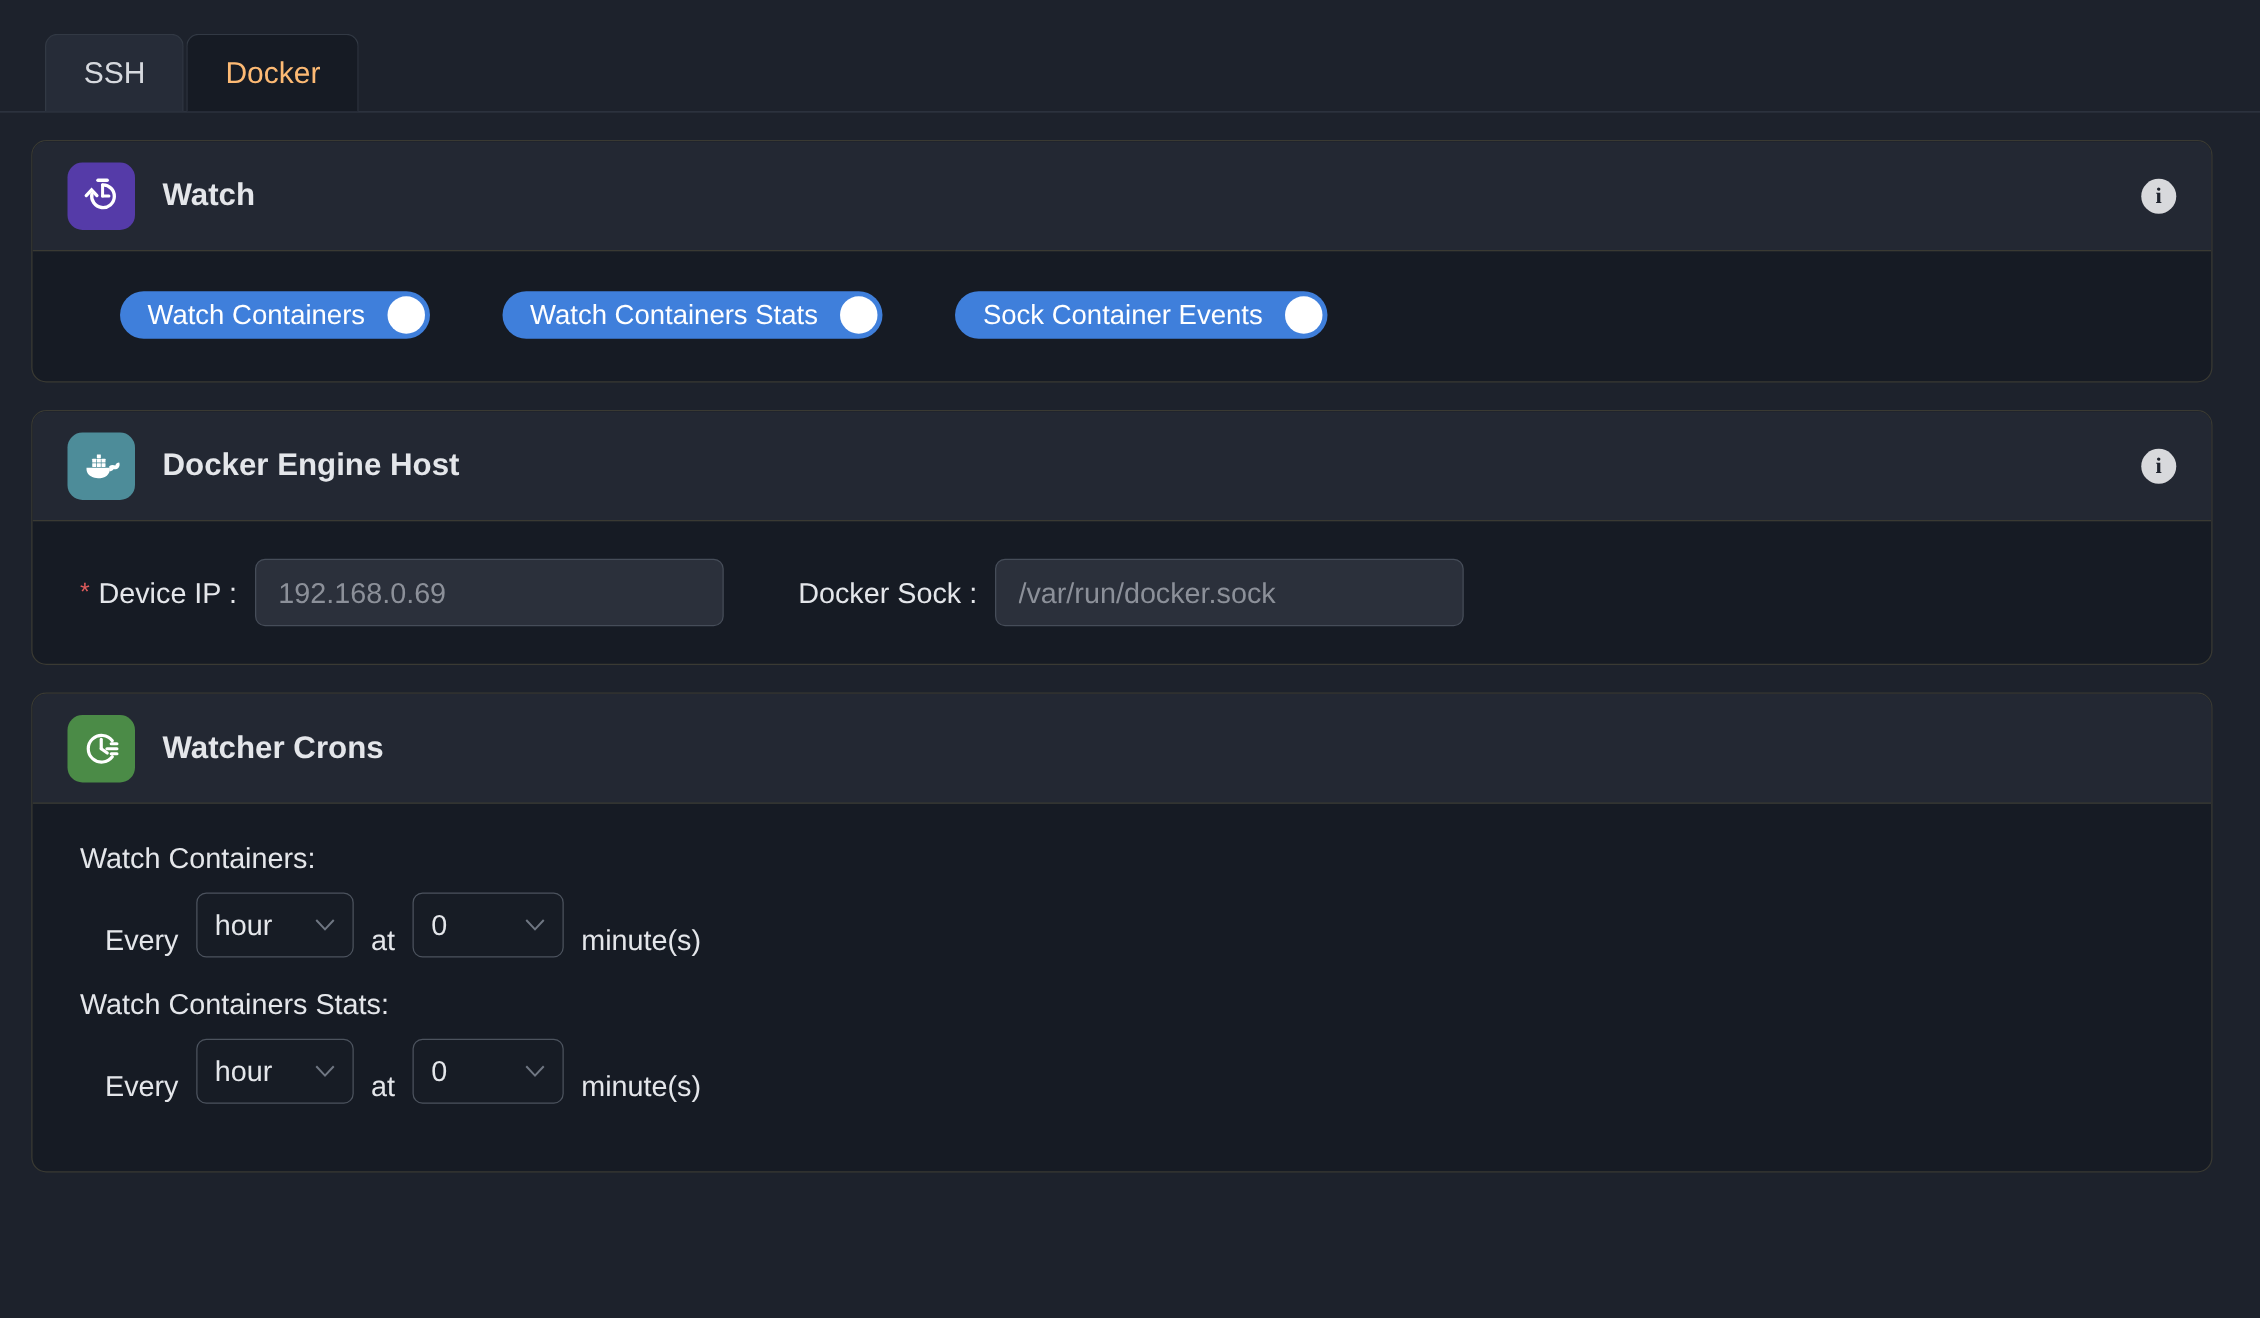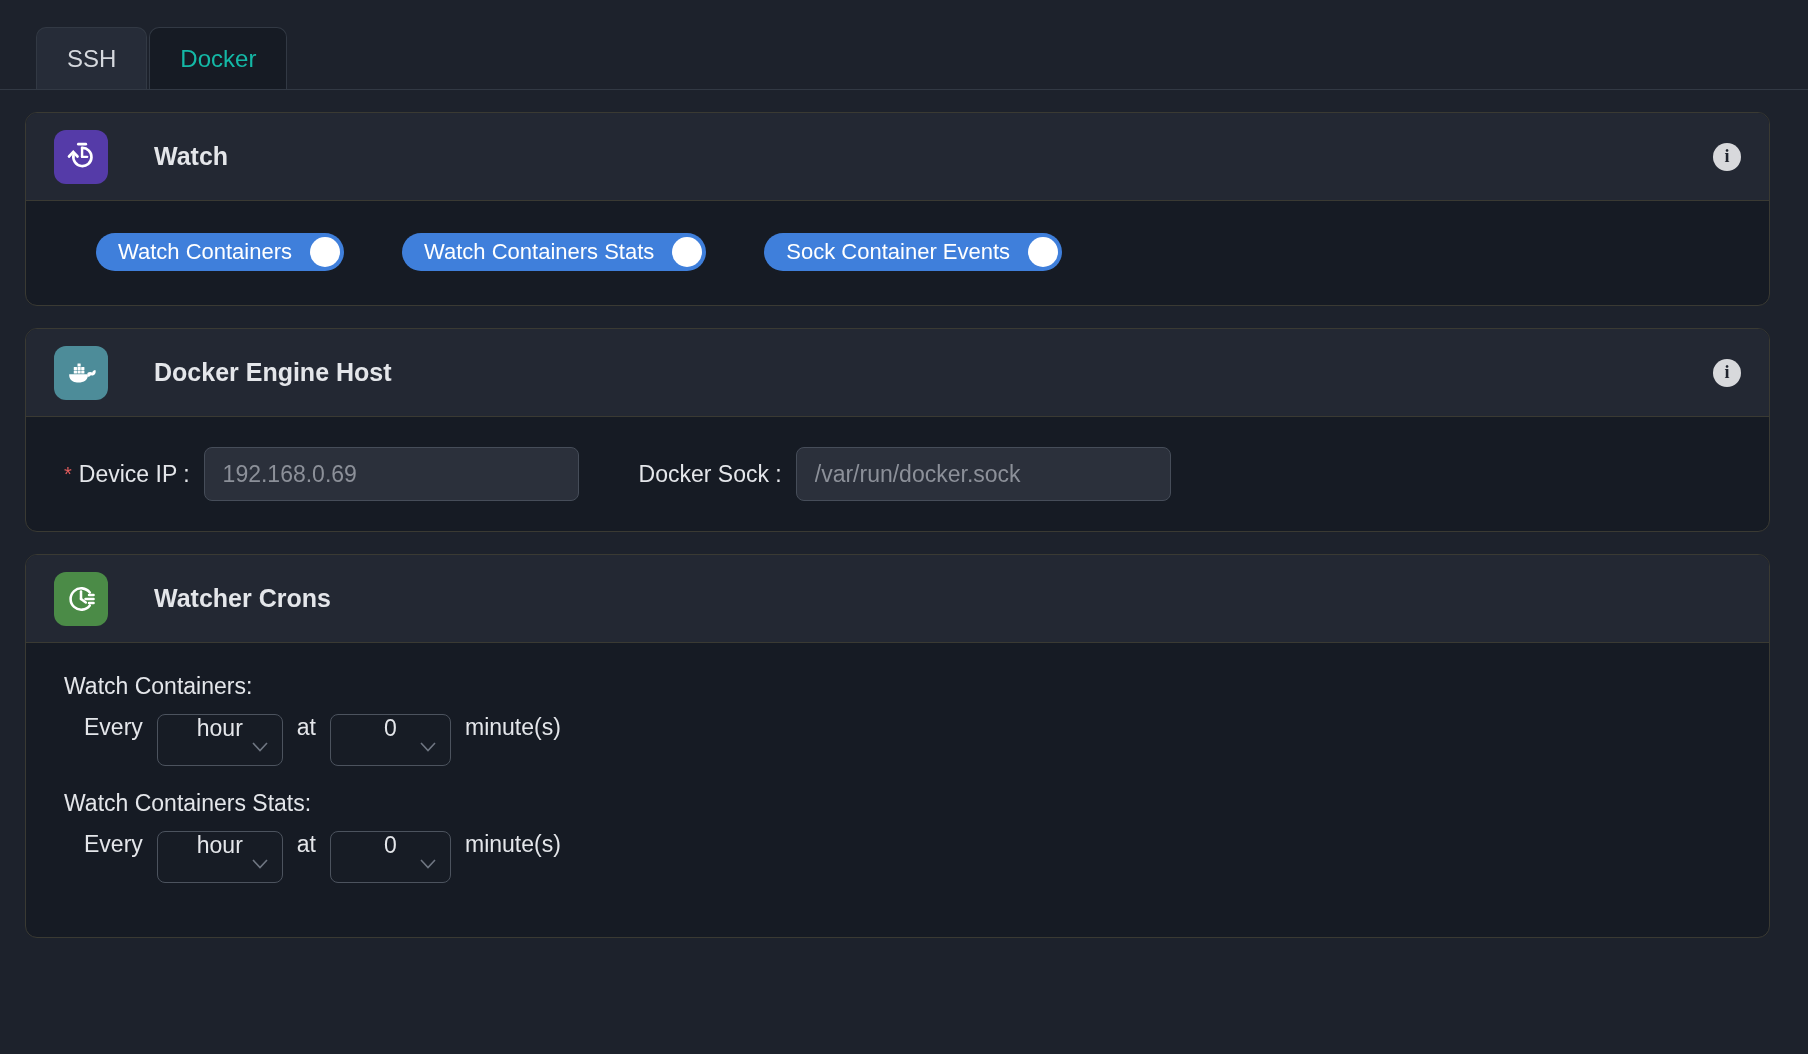--- a/index.html
+++ b/index.html
@@ -36,21 +36,21 @@
     border-top-right-radius: 10px;
     border: 1px solid #323944;
     border-bottom: none;
     margin-right: 2px;
     cursor: pointer;
     position: relative;
     white-space: nowrap;
   }
   .tab.active {
     background: #161b24;
-    color: #14b8a6;
+    color: #fdba74;
     z-index: 3;
   }
 
   
   .page {
     padding: 22px 38px 0 25px;
     background: #1d222c;
     height: calc(1054px - 90px);
   }
 
@@ -62,21 +62,20 @@
     overflow: hidden;
     margin-bottom: 22px;
   }
   .card-header {
     display: flex;
     align-items: center;
     height: 88px;
     padding: 0 28px 0 28px;
     background: #232833;
     border-bottom: 1px solid #3a3a33;
-    gap: 24px;
   }
   .card-icon {
     width: 54px;
     height: 54px;
     border-radius: 12px;
     display: flex;
     align-items: center;
     justify-content: center;
     flex: 0 0 auto;
   }
@@ -158,39 +157,38 @@
 
   
   .cron-label {
     font-size: 23px;
     color: #e4e6ea;
     padding-left: 10px;
     margin-bottom: 14px;
   }
   .cron-row {
     display: flex;
-    align-items: flex-start;
+    align-items: flex-end;
     padding-left: 30px;
     margin-bottom: 24px;
   }
   .cron-text { font-size: 23px; color: #e4e6ea; }
   .select {
     position: relative;
     display: inline-flex;
     align-items: center;
     height: 52px;
     min-width: 126px;
     background: #171c25;
     border: 1px solid #4c535e;
     border-radius: 8px;
     margin: 0 14px;
     padding: 0 14px;
     cursor: pointer;
     user-select: none;
-    flex-direction: column;
   }
   .select.narrow { min-width: 121px; }
   .select-value { font-size: 23px; color: #e4e6ea; }
   .chev {
     margin-left: auto;
     padding-left: 16px;
     display: flex;
     align-items: center;
   }
   .chev svg { display: block; }

